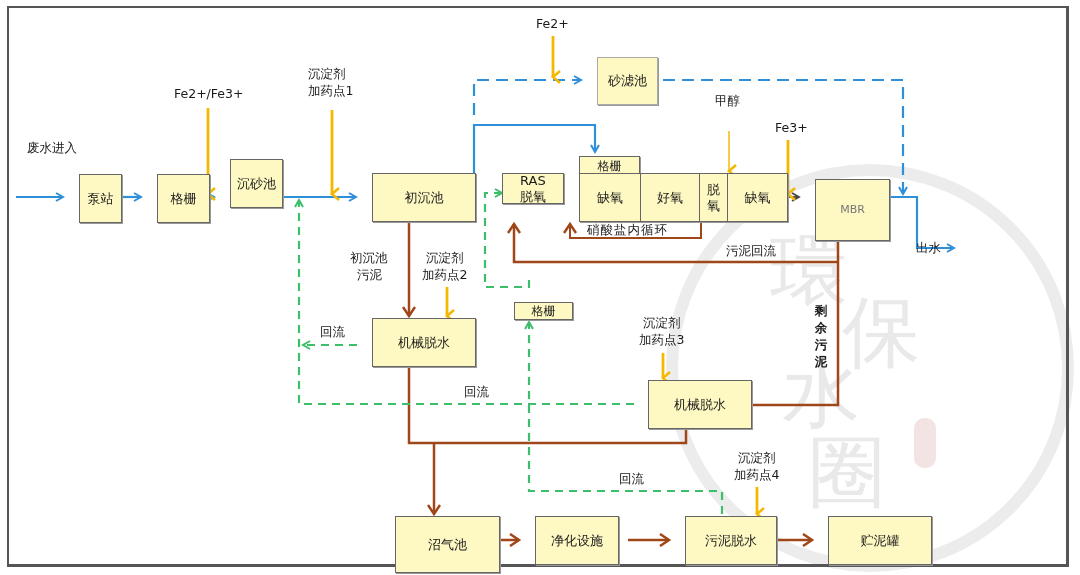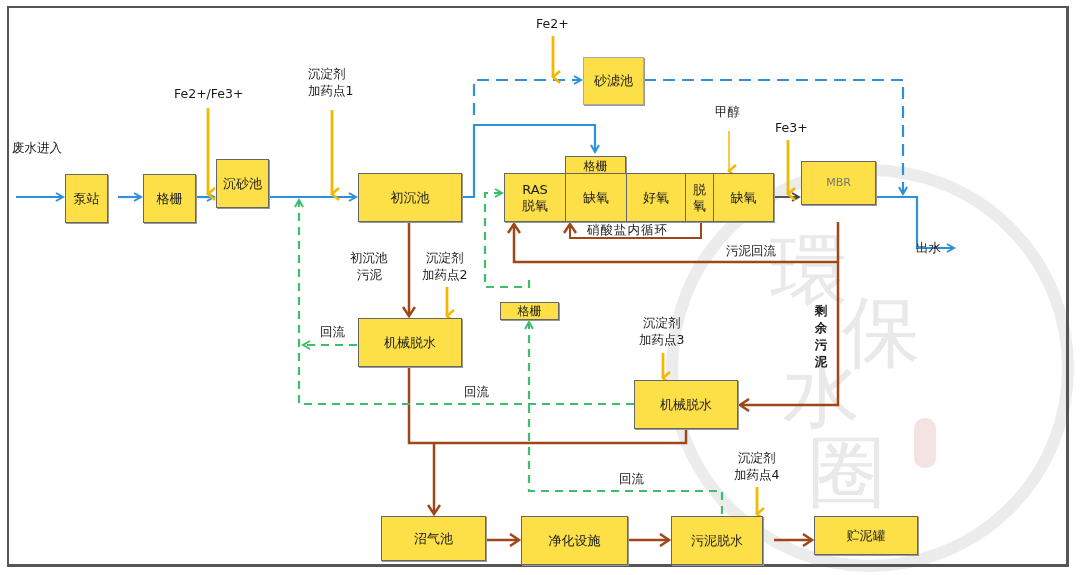--- a/index.html
+++ b/index.html
@@ -1,24 +1,24 @@
 <!DOCTYPE html>
 <html><head>
 <meta charset="utf-8">
 <style>
   html, body { margin: 0; padding: 0; background: #ffffff; }
   body { width: 1080px; height: 575px; position: relative; overflow: hidden;
          font-family: "DejaVu Sans", "Liberation Sans", sans-serif; color: #1a1a1a; }
   #frame { position: absolute; left: 7px; top: 6px; width: 1062px; height: 561px;
            border: 2px solid #555; border-right-width: 3px; border-bottom-width: 3px; box-sizing: border-box; }
   svg#diagram { position: absolute; left: 0; top: 0; }
-  .box { position: absolute; box-sizing: border-box; background: #fde047;
+  .box { position: absolute; box-sizing: border-box; background: #fef9c3;
          border: 1.5px solid #666; box-shadow: 1px 1px 0 #999;
          display: flex; align-items: center; justify-content: center;
-         font-size: 13px; text-align: center; line-height: 16px; }
+         font-size: 13px; line-height: 16px; margin-left: 14px; }
   .lbl { position: absolute; font-size: 12.5px; line-height: 16px; text-align: center; white-space: nowrap; }
   .vlbl { position: absolute; font-size: 12.5px; line-height: 17px; width: 16px; text-align: center; white-space: normal; word-break: break-all; font-weight: bold; }
   .mbr { color: #777; font-size: 11px; }
   .wm-text { position: absolute; color: #e9e9e9; font-size: 78px; font-family: "DejaVu Serif", serif; line-height: 80px; }
   .seal { position: absolute; left: 914px; top: 418px; width: 22px; height: 50px; border-radius: 10px;
           background: #f4e3e3; }
 </style>
 </head>
 <body>
 
@@ -97,42 +97,42 @@
     <polyline points="722,514 722,491 529,491 529,322" marker-end="url(#ah-green)"></polyline>
   </g>
 </svg>
 
 <div class="box" style="left:65px;top:174px;width:43px;height:49px">泵站</div>
 <div class="box" style="left:143px;top:174px;width:53px;height:49px">格栅</div>
 <div class="box" style="left:216px;top:159px;width:53px;height:49px">沉砂池</div>
 <div class="box" style="left:358px;top:173px;width:104px;height:49px">初沉池</div>
 <div class="box" style="left:583px;top:57px;width:61px;height:48px;border-color:#aaa">砂滤池</div>
 <div class="box" style="left:565px;top:156px;width:61px;height:19px;font-size:12px">格栅</div>
-<div class="box" style="left:504px;top:173px;width:62px;height:49px;white-space:pre-line">RAS
+<div class="box" style="left:488px;top:173px;width:62px;height:31px;white-space:pre-line">RAS
 脱氧</div>
 <div class="box" style="left:565px;top:173px;width:62px;height:49px">缺氧</div>
 <div class="box" style="left:626px;top:173px;width:60px;height:49px">好氧</div>
 <div class="box" style="left:685px;top:173px;width:29px;height:49px;white-space:pre-line">脱
 氧</div>
 <div class="box" style="left:713px;top:173px;width:61px;height:49px">缺氧</div>
-<div class="box mbr" style="left:801px;top:161px;width:75px;height:44px">MBR</div>
+<div class="box mbr" style="left:801px;top:179px;width:75px;height:62px">MBR</div>
 <div class="box" style="left:358px;top:318px;width:104px;height:49px">机械脱水</div>
 <div class="box" style="left:500px;top:302px;width:59px;height:18px;font-size:12px">格栅</div>
 <div class="box" style="left:634px;top:380px;width:104px;height:49px">机械脱水</div>
-<div class="box" style="left:381px;top:516px;width:105px;height:45px">沼气池</div>
-<div class="box" style="left:521px;top:516px;width:107px;height:49px">净化设施</div>
+<div class="box" style="left:381px;top:516px;width:105px;height:57px">沼气池</div>
+<div class="box" style="left:521px;top:516px;width:84px;height:49px">净化设施</div>
 <div class="box" style="left:671px;top:516px;width:92px;height:49px">污泥脱水</div>
-<div class="box" style="left:814px;top:516px;width:104px;height:39px">贮泥罐</div>
+<div class="box" style="left:814px;top:516px;width:104px;height:49px">贮泥罐</div>
 
-<div class="lbl" style="left:12px;top:140px">废水进入</div>
+<div class="lbl" style="left:27px;top:140px">废水进入</div>
 <div class="lbl" style="left:916px;top:240px">出水</div>
 <div class="lbl" style="left:174px;top:86px">Fe2+/Fe3+</div>
 <div class="lbl" style="left:536px;top:16px">Fe2+</div>
 <div class="lbl" style="left:775px;top:120px">Fe3+</div>
-<div class="lbl" style="left:715px;top:104px">甲醇</div>
+<div class="lbl" style="left:715px;top:93px">甲醇</div>
 
 <div class="lbl" style="left:308px;top:66px">沉淀剂</div>
 <div class="lbl" style="left:308px;top:83px">加药点1</div>
 <div class="lbl" style="left:426px;top:250px">沉淀剂</div>
 <div class="lbl" style="left:422px;top:267px">加药点2</div>
 <div class="lbl" style="left:643px;top:315px">沉淀剂</div>
 <div class="lbl" style="left:639px;top:332px">加药点3</div>
 <div class="lbl" style="left:738px;top:450px">沉淀剂</div>
 <div class="lbl" style="left:734px;top:467px">加药点4</div>
 

